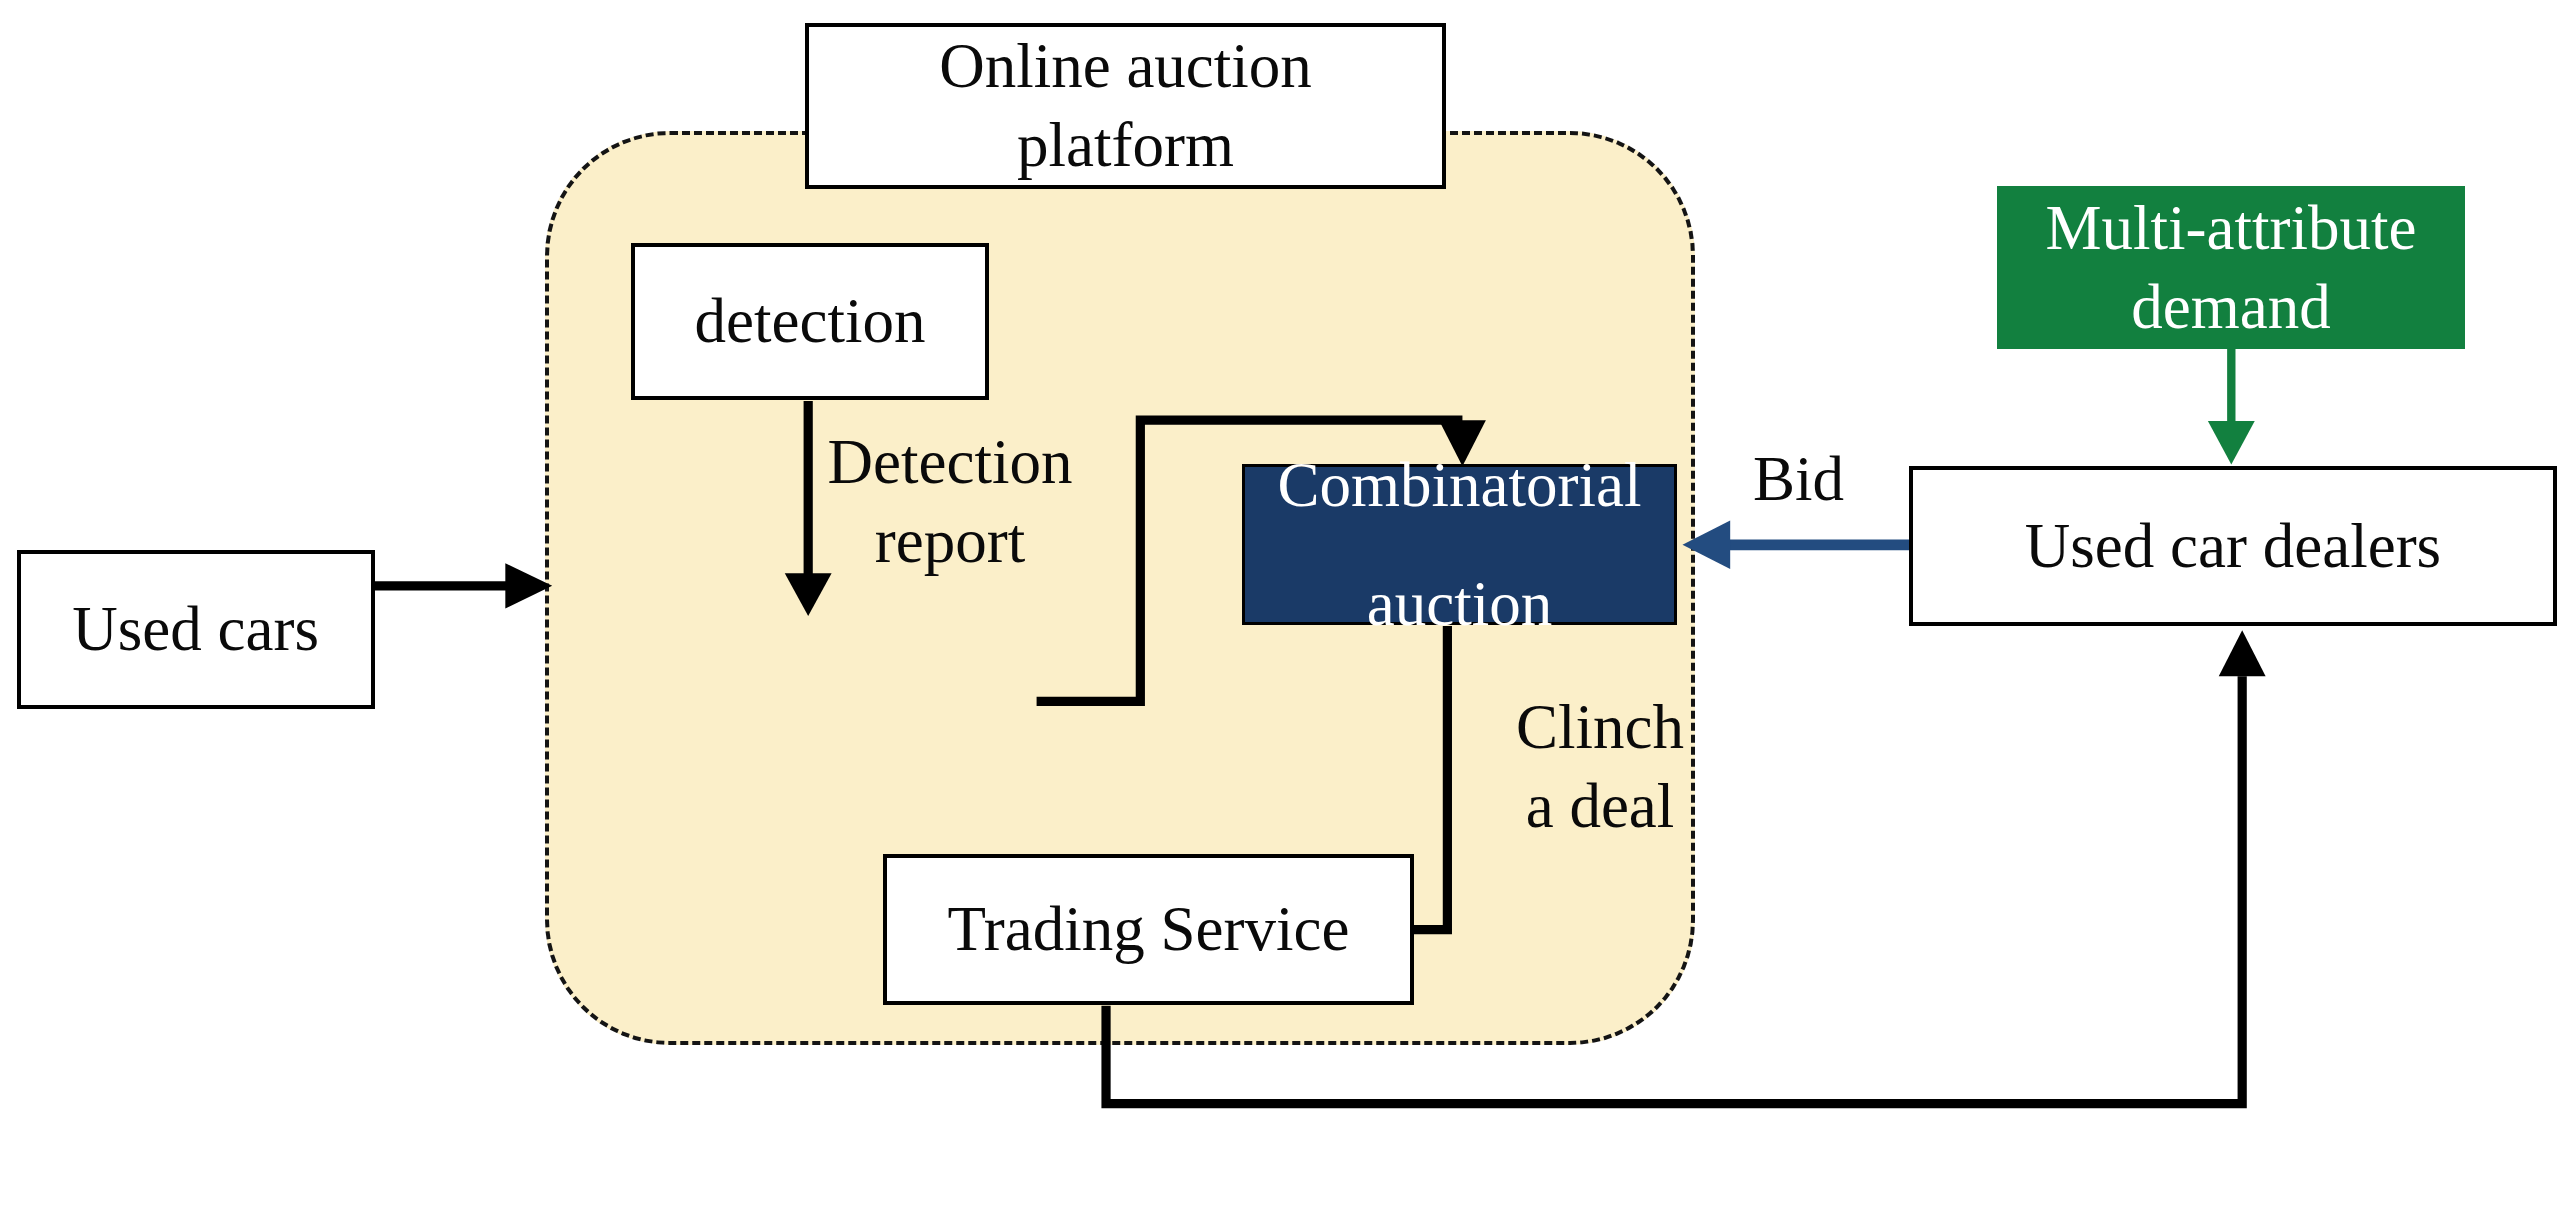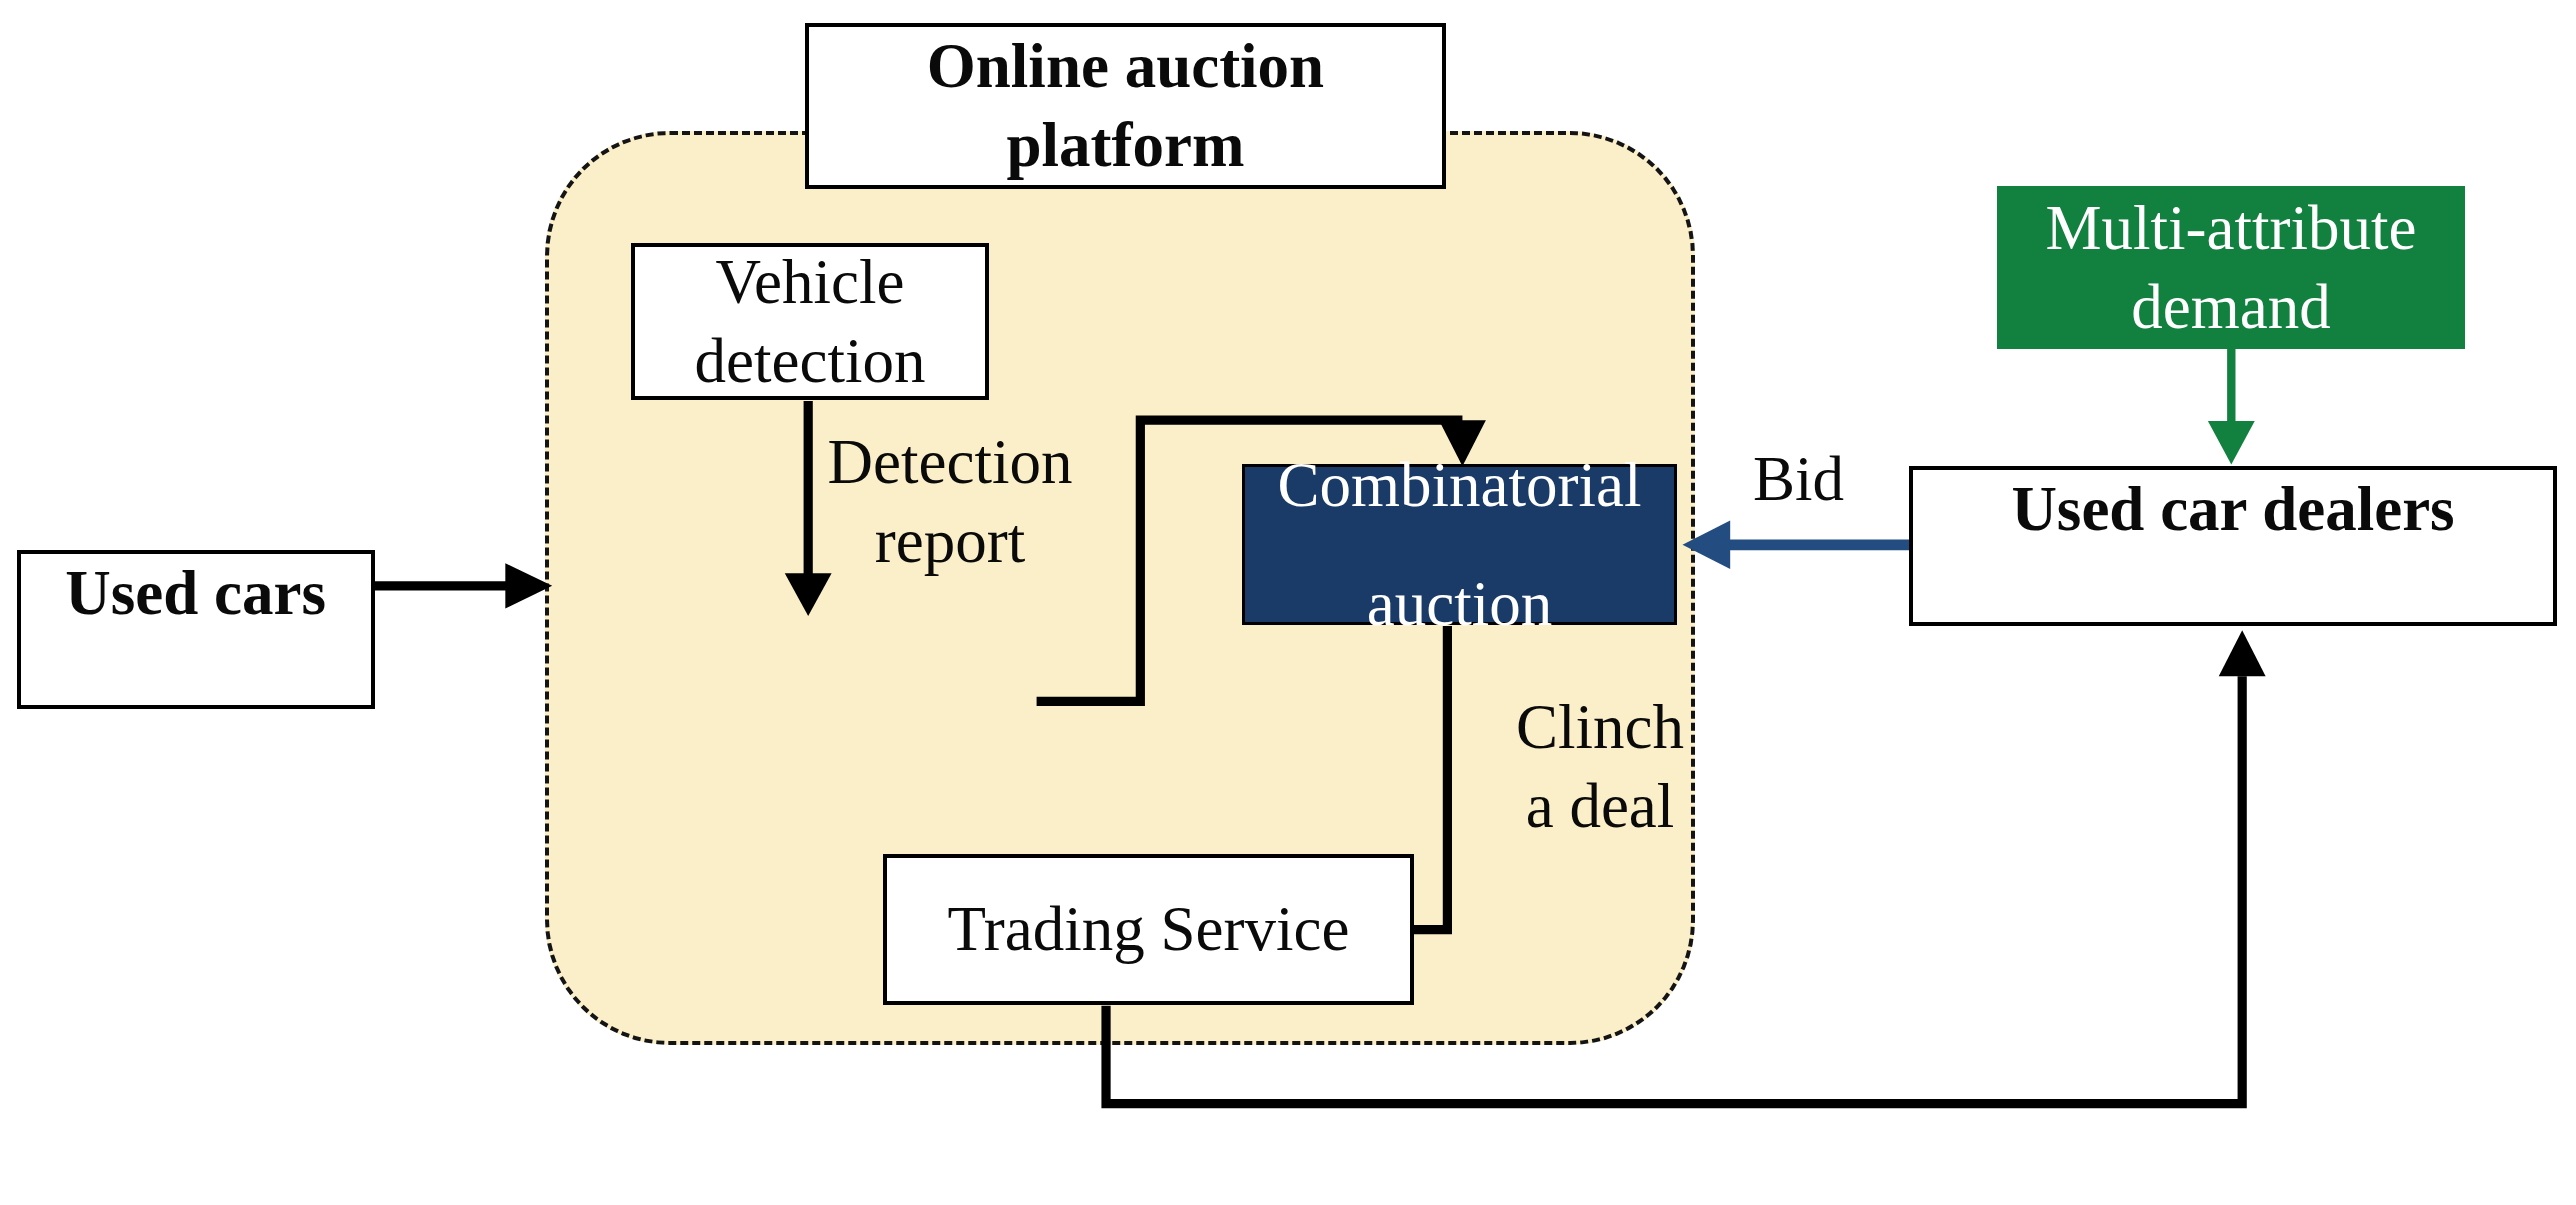--- a/index.html
+++ b/index.html
@@ -21,21 +21,21 @@
     border-radius:125px; box-sizing:border-box; z-index:1;
   }
   .connectors{position:absolute; left:0; top:0; width:2576px; height:1206px; z-index:2;}
   .node{
     position:absolute; box-sizing:border-box; background:#ffffff;
     border:4.2px solid var(--box-border);
     display:flex; flex-direction:column; align-items:center; justify-content:center;
     text-align:center; z-index:3;
   }
   .node .ln{display:block;}
-  .bold{font-weight:bold;justify-content:space-between;}
+  .bold{font-weight:normal;}
   .title-box   {left:805px;  top:22.6px;  width:641px; height:166px; z-index:4;}
   .used-cars   {left:16.7px;   top:510px; width:358px; height:159px;margin-top:40px;}
   .veh-det     {left:631px;  top:243px; width:358px; height:157px;}
   .display-box {left:585px;  top:614px; width:452px; height:155px;}
   .comb-auc    {left:1242px; top:464px; width:435px; height:161px;
                 background:var(--navy); color:var(--white-text); border-width:3.3px;gap:40px;}
   .trading     {left:883px; top:854px; width:531px; height:151px;}
   .green-box   {left:1997px; top:186px; width:468px; height:163px;
                 background:var(--green); color:var(--white-text); border:none;}
   .dealers     {left:1909px; top:466px; width:648px; height:160px;}
@@ -95,21 +95,20 @@
   <div class="node title-box bold">
     <span class="ln">Online auction</span>
     <span class="ln">platform</span>
   </div>
 
   <div class="node used-cars bold">
     <span class="ln">Used cars</span>
   </div>
 
   <div class="node veh-det">
-    <span class="ln">Vehicle</span>
     <span class="ln">detection</span>
   </div>
 
 
   <div class="node comb-auc">
     <span class="ln">Combinatorial</span>
     <span class="ln">auction</span>
   </div>
 
   <div class="node trading">

